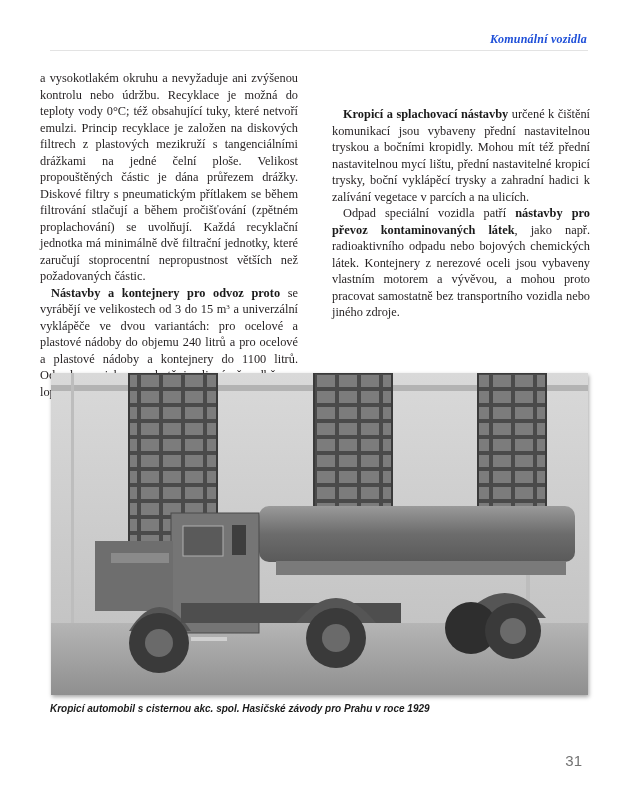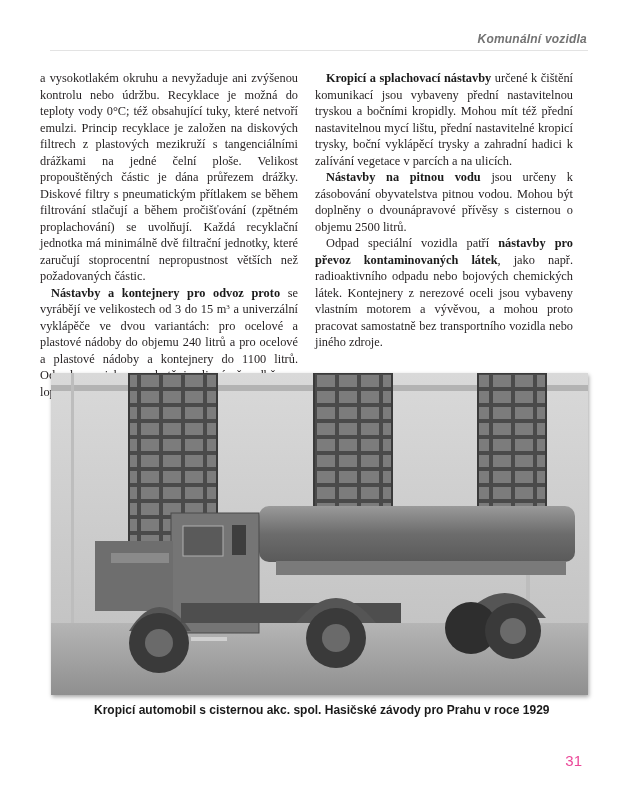--- a/index.html
+++ b/index.html
@@ -1,44 +1,43 @@
 <!DOCTYPE html>
 <html><head>
 <meta charset="utf-8">
 <style>
   html, body { margin: 0; padding: 0; background: #ffffff; }
   body { width: 639px; height: 800px; position: relative; overflow: hidden; font-family: "Liberation Serif", "DejaVu Serif", serif; color: #231f20; }
-  .running-head { position: absolute; top: 32px; right: 52px; font-family: Liberation Sans, sans-serif; font-style: italic; font-weight: bold; font-size: 12px; color: #737373; letter-spacing: 0.2px; }
+  .running-head { position: absolute; top: 32px; right: 52px; font-family: Liberation Serif, serif; font-style: italic; font-weight: bold; font-size: 12px; color: #1d4ed8; letter-spacing: 0.2px; }
   .head-rule { position: absolute; top: 50px; left: 50px; width: 538px; height: 1px; background: #e3e3e3; }
   .col { position: absolute; top: 70px; width: 258px; font-size: 12.35px; line-height: 16.5px; text-align: justify; hyphens: manual; }
   .col.left { left: 40px; }
-  .col.right { left: 315px; width: 258px; }
+  .col.right { left: 332px; width: 258px; margin-top: 36px; }
   .col p { margin: 0; text-indent: 0; }
   .col p.ind { text-indent: 11px; }
   .col b { font-weight: bold; color: #1a1a1a; }
   sup { font-size: 7px; line-height: 0; vertical-align: 4px; }
   .photo { position: absolute; left: 51px; top: 373px; width: 537px; height: 322px; box-shadow: 1px 2px 4px rgba(0,0,0,0.35); overflow: hidden; background: #cfcfcf; }
   .photo svg { display: block; }
-  .caption { position: absolute; left: 50px; top: 703px; font-family: "Liberation Sans", "DejaVu Sans", sans-serif; font-weight: bold; font-size: 12px; color: #1a1a1a; margin-left: 44px; }
-  .folio { position: absolute; top: 752px; right: 57px; font-family: "Liberation Sans", sans-serif; font-size: 15px; color: #ec4899; }
+  .caption { position: absolute; left: 50px; top: 703px; font-family: "Liberation Sans", "DejaVu Sans", sans-serif; font-style: italic; font-weight: bold; font-size: 10px; color: #1a1a1a; }
+  .folio { position: absolute; top: 752px; right: 57px; font-family: "Liberation Sans", sans-serif; font-size: 15px; color: #737373; }
 </style>
 </head>
 <body>
 
 <div class="running-head">Komunální vozidla</div>
 <div class="head-rule"></div>
 
 <div class="col left">
   <p>a vysokotlakém okruhu a nevyžaduje ani zvýšenou kontrolu nebo údržbu. Recyklace je možná do teploty vody 0°C; též obsahující tuky, které netvoří emulzi. Princip recyklace je založen na diskových filtrech z plastových mezikruží s tangenciálními drážkami na jedné čelní ploše. Velikost propouštěných částic je dána průřezem drážky. Diskové filtry s pneumatickým přítlakem se během filtrování stlačují a během pročišťování (zpětném proplachování) se uvolňují. Každá recyklační jednotka má minimálně dvě filtrační jednotky, které zaručují stoprocentní nepropustnost větších než požadovaných částic.</p>
   <p class="ind"><b>Nástavby a kontejnery pro odvoz proto</b><span> se vyrábějí ve velikostech od 3 do 15 m</span><sup>3</sup><span> a univerzální vyklápěče ve dvou variantách: pro ocelové a plastové nádoby do objemu 240 litrů a pro ocelové a plastové nádoby a kontejnery do 1100 litrů. Odpad v nich se zhutňuje lineárně odběrnou lopatou nebo pohyblivou stěnou.</span></p>
 </div>
 
 <div class="col right">
   <p class="ind"><b>Kropicí a splachovací nástavby</b><span> určené k čištění komunikací jsou vybaveny přední nastavitelnou tryskou a bočními kropidly. Mohou mít též přední nastavitelnou mycí lištu, přední nastavitelné kropicí trysky, boční vyklápěcí trysky a zahradní hadici k zalívání vegetace v parcích a na ulicích.</span></p>
-  <p class="ind"><b>Nástavby na pitnou vodu</b><span> jsou určeny k zásobování obyvatelstva pitnou vodou. Mohou být doplněny o dvounápravové přívěsy s cisternou o objemu 2500 litrů.</span></p>
   <p class="ind"><span>Odpad speciální vozidla patří </span><b>nástavby pro převoz kontaminovaných látek</b><span>, jako např. radioaktivního odpadu nebo bojových chemických látek. Kontejnery z nerezové oceli jsou vybaveny vlastním motorem a vývěvou, a mohou proto pracovat samostatně bez transportního vozidla nebo jiného zdroje.</span></p>
 </div>
 
 <div class="photo">
   <svg width="537" height="322" viewBox="0 0 537 322" xmlns="http://www.w3.org/2000/svg">
     <defs>
       <linearGradient id="wall" x1="0" y1="0" x2="0" y2="1">
         <stop offset="0" stop-color="#d9d9d9"></stop>
         <stop offset="1" stop-color="#c4c4c4"></stop>
       </linearGradient>

